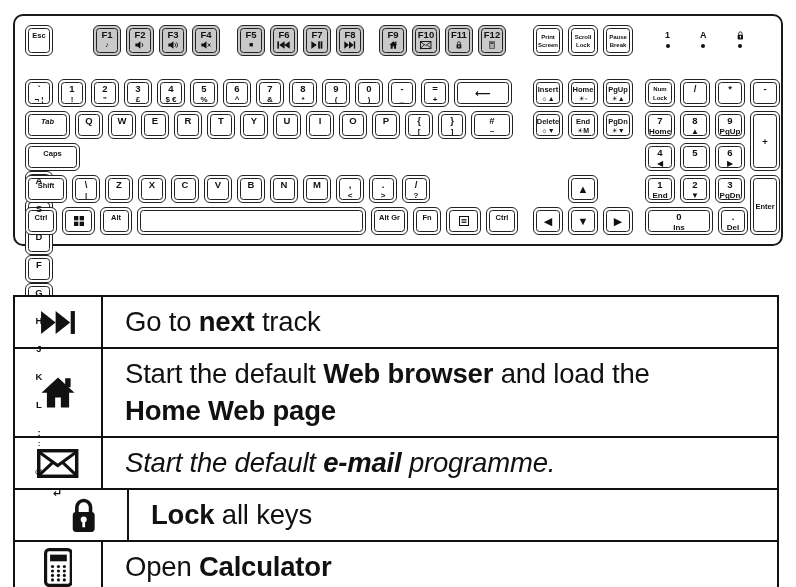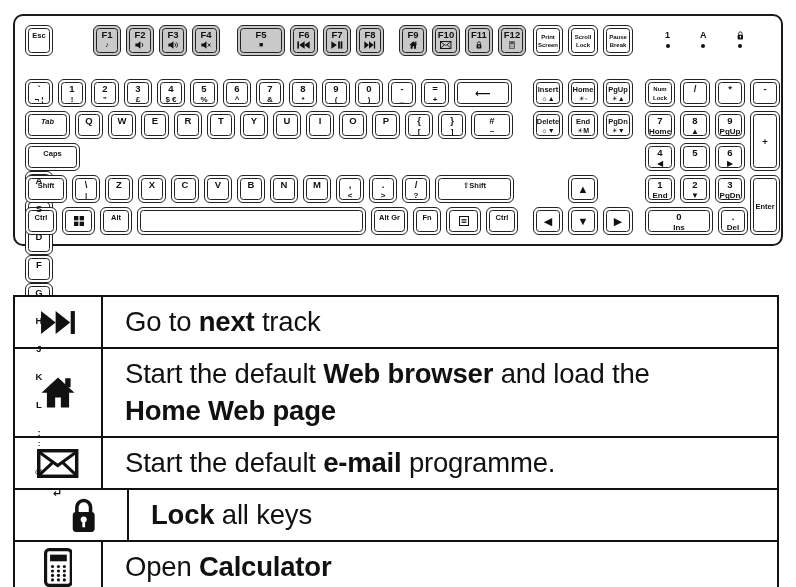--- a/index.html
+++ b/index.html
@@ -37,21 +37,21 @@
   .led .icon svg{height:9px;}
   .led-dot{width:4px;height:4px;border-radius:50%;background:#111;}
 
   
   .atable{position:absolute;left:13px;top:295px;width:766px;border:2.5px solid #111;
       box-sizing:border-box;background:#fff;}
   .trow{display:flex;border-top:2px solid #111;align-items:flex-end;}
   .trow:first-child{border-top:none;}
   .trow:nth-child(1){min-height:44px;}
   .trow:nth-child(2){min-height:86px;}
-  .trow:nth-child(3){min-height:45px;}
+  .trow:nth-child(3){min-height:45px;font-style:italic;}
   .trow:nth-child(4){min-height:50px;padding-left:26px;}
   .trow:nth-child(5){min-height:48px;}
   .ticon{width:86px;flex-shrink:0;align-self:stretch;border-right:2px solid #111;
       display:flex;align-items:center;justify-content:center;}
   .ttext{padding:7px 12px 7px 22px;font-size:27.5px;line-height:1.32;letter-spacing:-0.2px;}
   .ttext b{font-weight:bold;}
   .ticon [data-name="next-track-icon"] svg{height:25px;width:auto;}
   .ticon [data-name="home-icon"] svg{height:33px;width:auto;}
   .ticon [data-name="mail-icon"] svg{height:29px;width:auto;}
   .ticon [data-name="lock-icon"] svg{height:37px;width:auto;}
@@ -100,21 +100,21 @@
           <div class="key-in">
             <div class="kl-main" data-name="key-label">F4</div>
             <span class="icon" data-name="volume-mute-icon">
               <svg viewBox="0 0 14 11" xmlns="http://www.w3.org/2000/svg">
                 <path d="M0.5 3.5 H3.5 L7.5 0.5 V10.5 L3.5 7.5 H0.5 Z" fill="#111"></path>
                 <path d="M9.5 3.5 L13 7.5 M13 3.5 L9.5 7.5" fill="none" stroke="#111" stroke-width="1.3"></path>
               </svg>
             </span>
           </div>
         </div>
-        <div class="key shaded fnk" data-name="key-f5" style="width: 48px; margin-left: 12px;">
+        <div class="key shaded fnk" data-name="key-f5" style="width: 28px; margin-left: 12px;">
           <div class="key-in">
             <div class="kl-main" data-name="key-label">F5</div>
             <span class="icon" data-name="stop-icon">■</span>
           </div>
         </div>
         <div class="key shaded fnk" data-name="key-f6" style="width: 28px;">
           <div class="key-in">
             <div class="kl-main" data-name="key-label">F6</div>
             <span class="icon" data-name="prev-track-icon">
               <svg viewBox="0 0 18 11" xmlns="http://www.w3.org/2000/svg" fill="#111">
@@ -538,25 +538,20 @@
         <div class="key" data-name="key-period" style="width: 28px;">
           <div class="key-in">
             <div class="kl-main" data-name="key-label">.</div>
             <div class="kl-sub" data-name="key-sublabel">&gt;</div>
           </div>
         </div>
         <div class="key" data-name="key-slash" style="width: 28px;">
           <div class="key-in">
             <div class="kl-main" data-name="key-label">/</div>
             <div class="kl-sub" data-name="key-sublabel">?</div>
-          </div>
-        </div>
-        <div class="key" data-name="key-shift-right" style="width: 79px;">
-          <div class="key-in">
-            <div class="kl-word" data-name="key-label">⇧Shift</div>
           </div>
         </div>
       </div>
     <div class="krow" id="main-r4" data-name="bottom-row" style="left:10px;top:191px;">
         <div class="key" data-name="key-ctrl-left" style="width: 32px;">
           <div class="key-in">
             <div class="kl-word" data-name="key-label">Ctrl</div>
           </div>
         </div>
         <div class="key" data-name="key-windows" style="width: 33px;">

